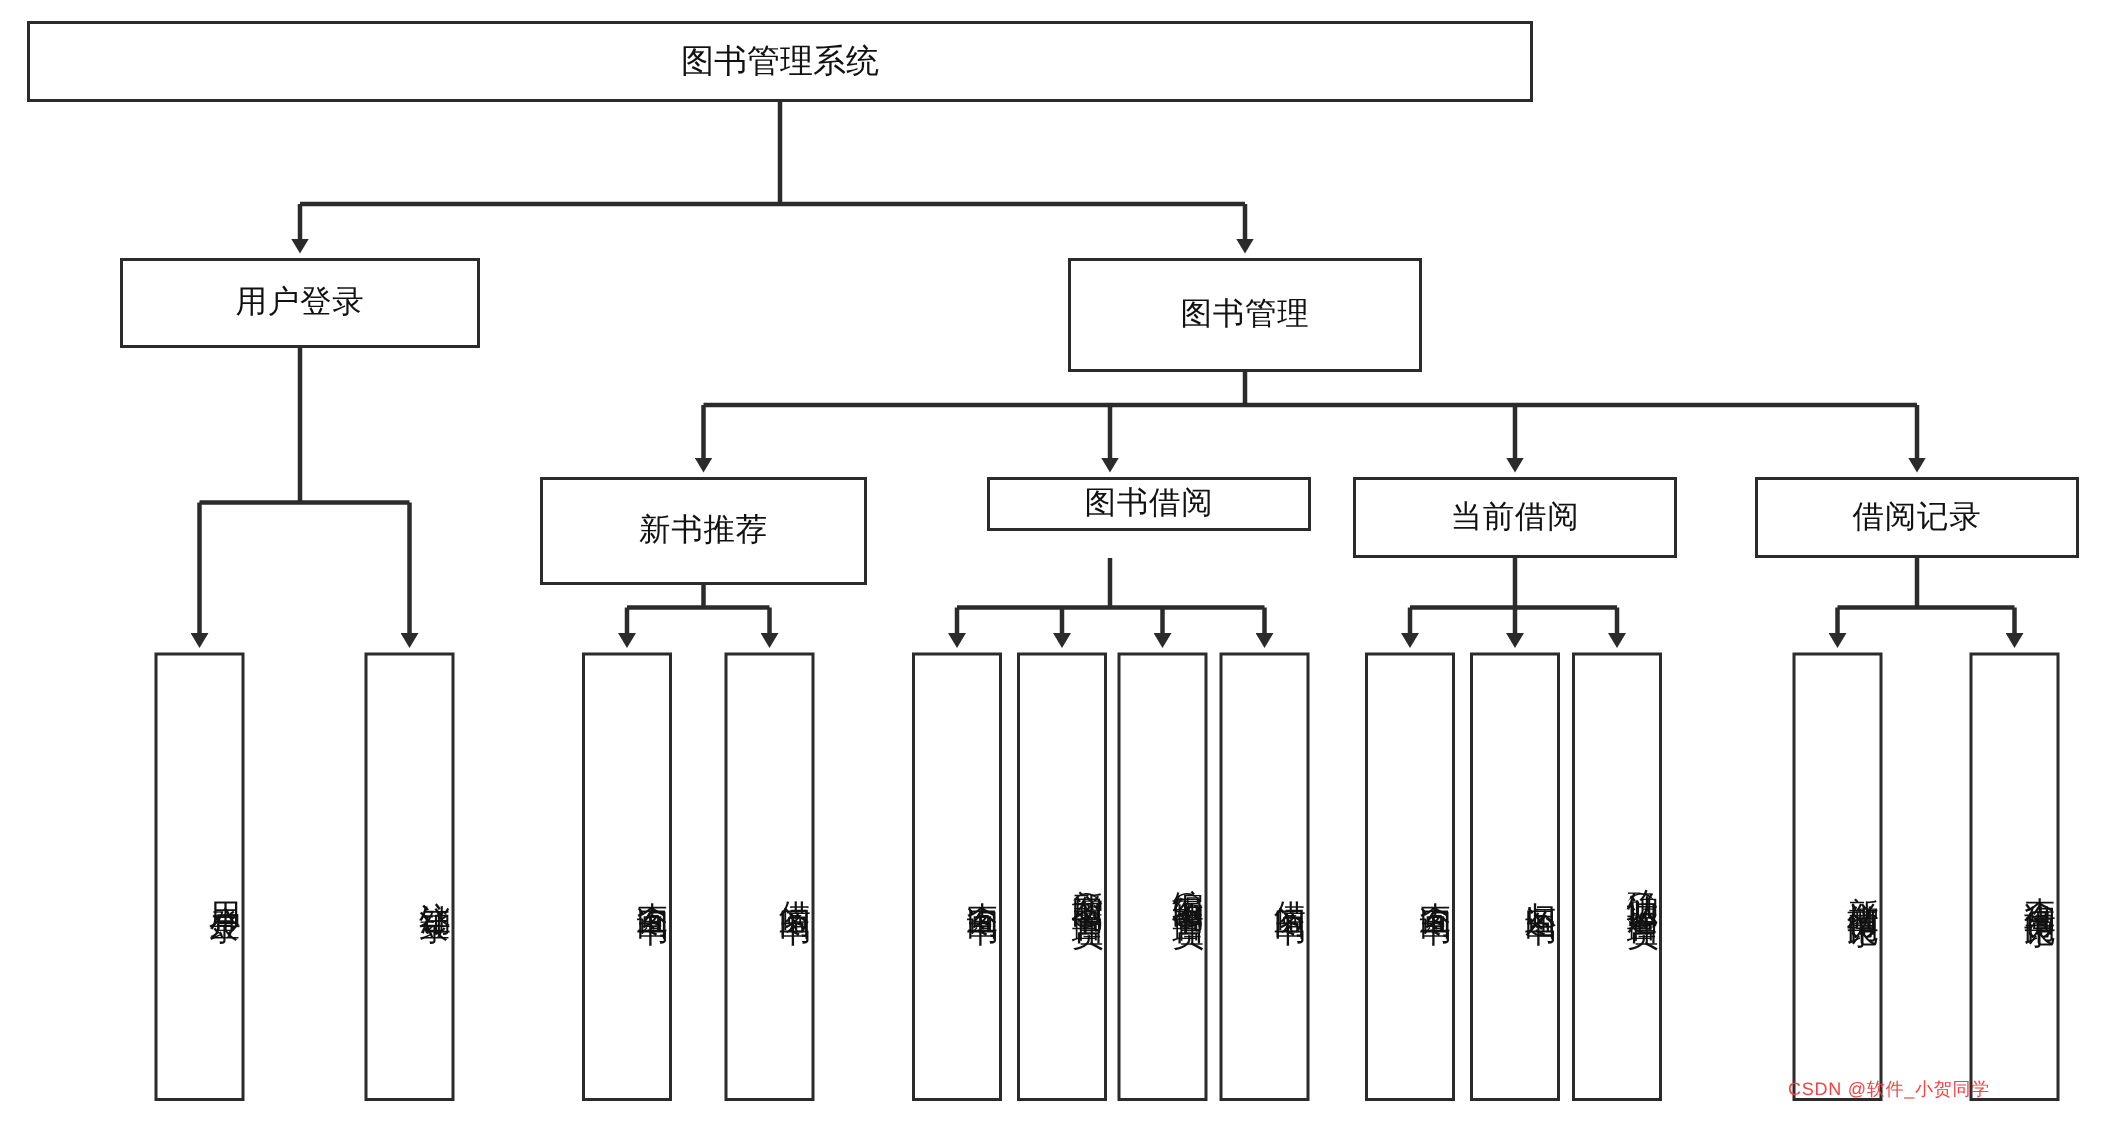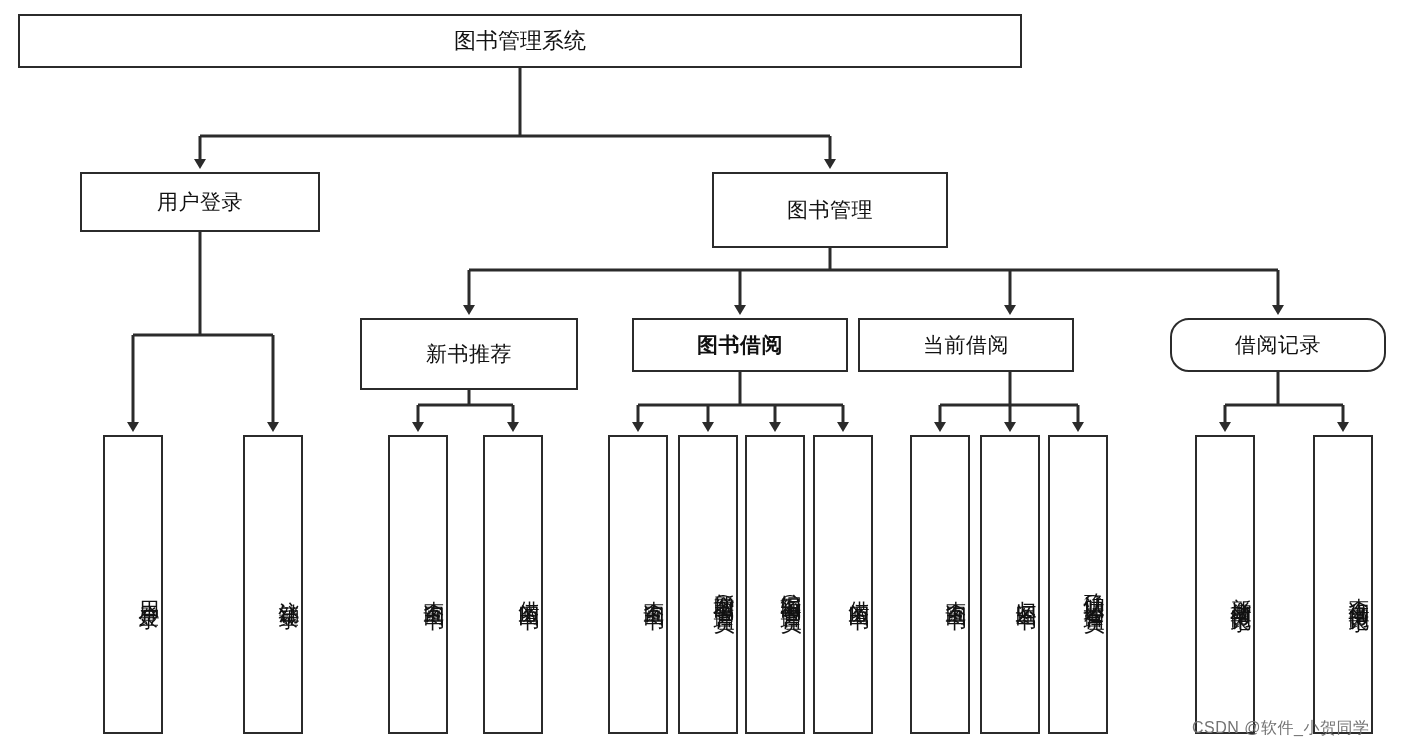--- a/index.html
+++ b/index.html
@@ -52,22 +52,22 @@
     align-items: flex-start;
     justify-content: center;
   }
   .node-v .vtext {
     writing-mode: vertical-rl;
     text-orientation: upright;
     white-space: nowrap;
   }
   .watermark {
     position: absolute;
-    font-size: 16px;
-    color: #737373;
+    font-size: 12px;
+    color: #ef4444;
     letter-spacing: 0.5px;
     white-space: nowrap;
     user-select: none;
   }
 </style>
 </head>
 <body>
 
 <div id="canvas">
 
@@ -120,27 +120,27 @@
       </div>
       <div class="node node-h" style="left: 80px; top: 172px; width: 240px; height: 60px;">
         <span>用户登录</span>
       </div>
       <div class="node node-h" style="left: 712px; top: 172px; width: 236px; height: 76px;">
         <span>图书管理</span>
       </div>
       <div class="node node-h" style="left: 360px; top: 318px; width: 218px; height: 72px;">
         <span>新书推荐</span>
       </div>
-      <div class="node node-h" style="left: 632px; top: 318px; width: 216px; height: 54px; font-weight: bold;">
+      <div class="node node-h" style="left: 658px; top: 318px; width: 216px; height: 36px;">
         <span>图书借阅</span>
       </div>
-      <div class="node node-h" style="left: 858px; top: 318px; width: 216px; height: 54px;">
+      <div class="node node-h" style="left: 902px; top: 318px; width: 216px; height: 54px;">
         <span>当前借阅</span>
       </div>
-      <div class="node node-h" style="left: 1170px; top: 318px; width: 216px; height: 54px; border-radius: 19px;">
+      <div class="node node-h" style="left: 1170px; top: 318px; width: 216px; height: 54px;">
         <span>借阅记录</span>
       </div>
       <div class="node node-v" style="left: 103px; top: 435px; width: 60px; height: 299px;">
         <span class="vtext">用户登录</span>
       </div>
       <div class="node node-v" style="left: 243px; top: 435px; width: 60px; height: 299px;">
         <span class="vtext">注销登录</span>
       </div>
       <div class="node node-v" style="left: 388px; top: 435px; width: 60px; height: 299px;">
         <span class="vtext">查询图书</span>

